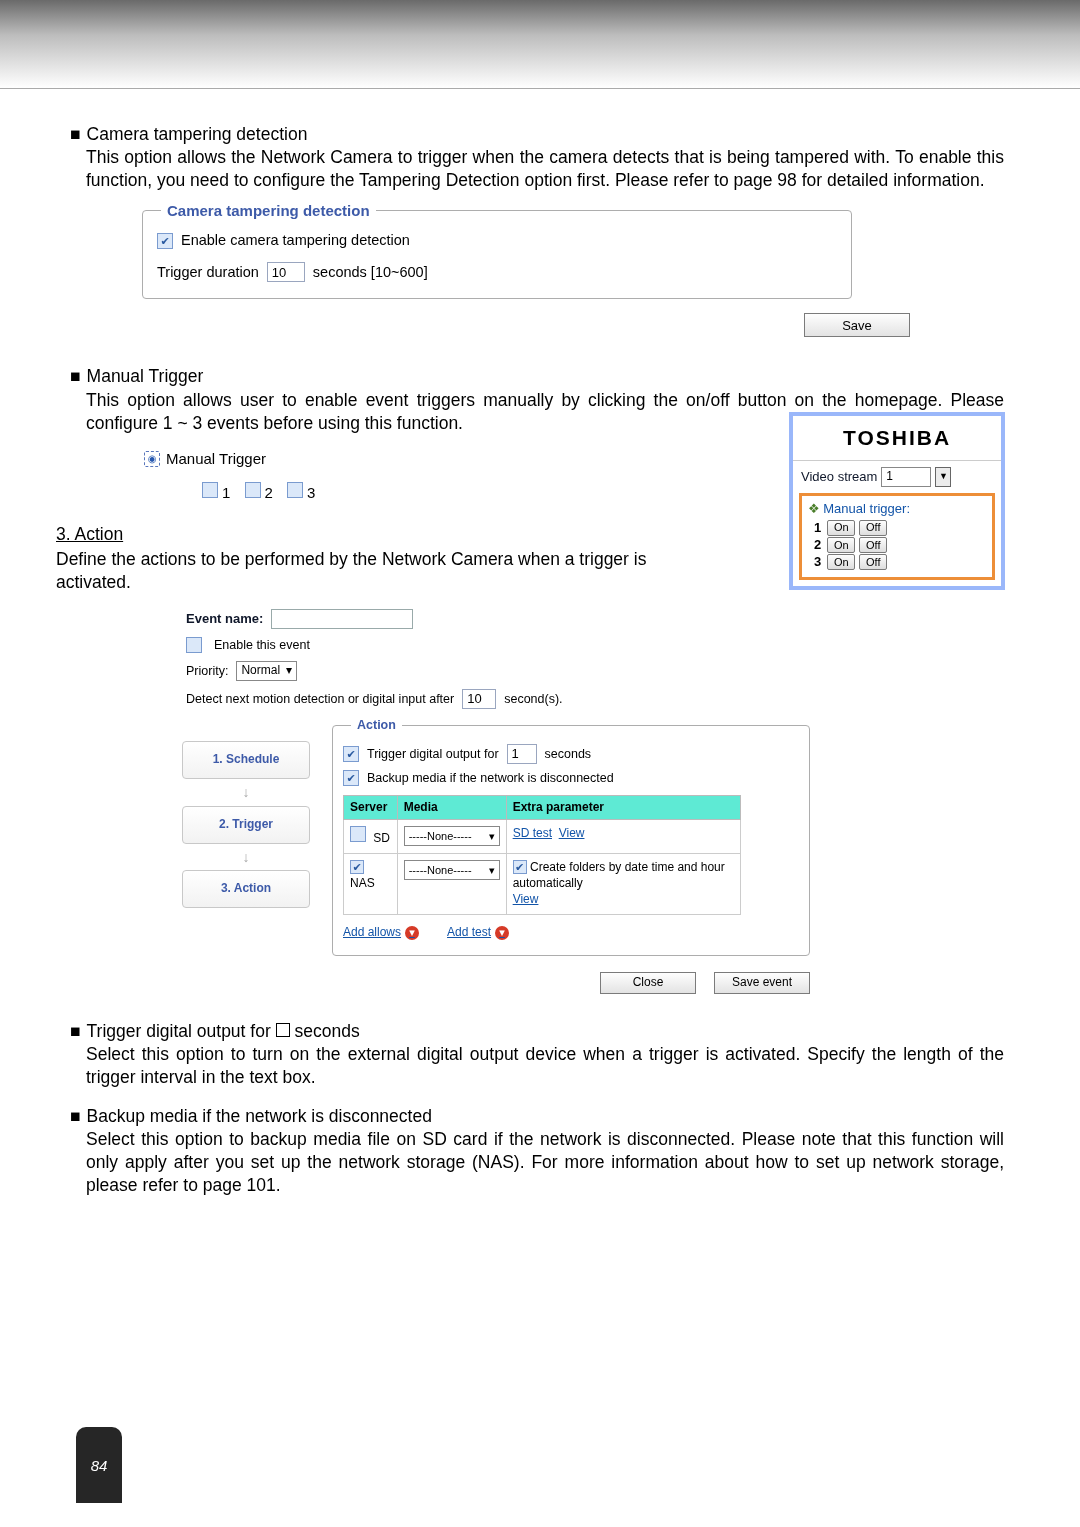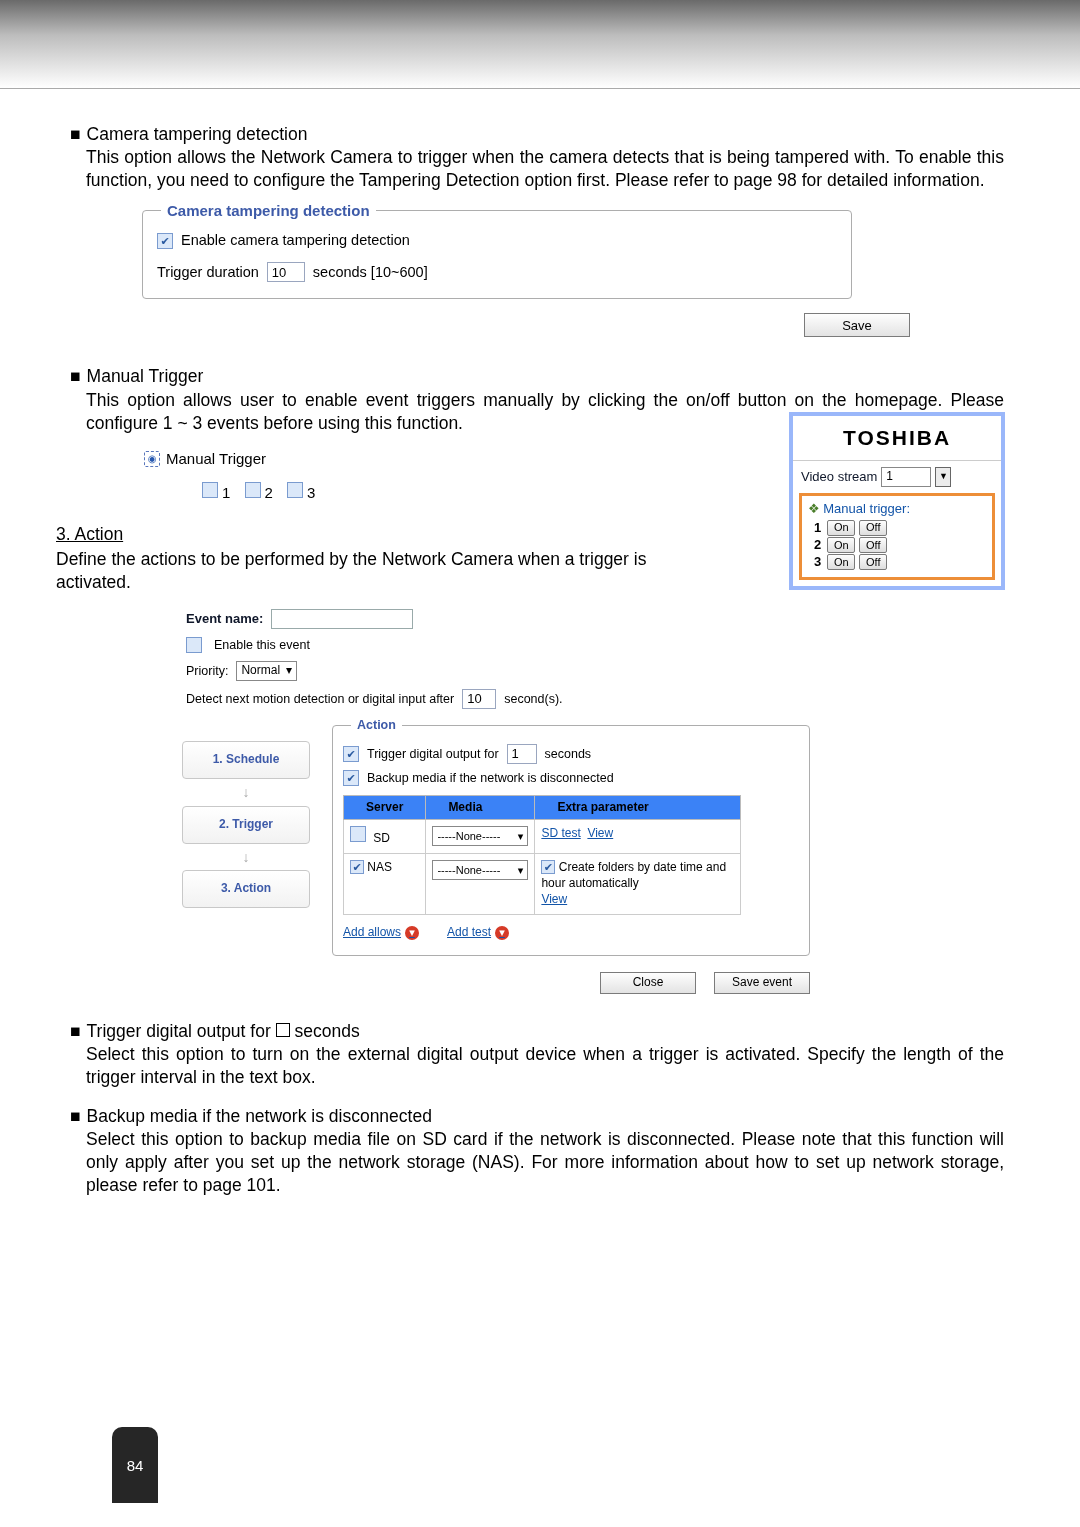--- a/index.html
+++ b/index.html
@@ -99,35 +99,35 @@
     position:absolute; top:-9px; left:18px; background:#fff; padding:0 6px;
     color:#3d5aa8; font-weight:bold; font-size:12.5px;
   }
   .cols { display:flex; gap:26px; }
   .steps { width:120px; display:flex; flex-direction:column; align-items:center;}
   .step { width:126px; height:36px; border:1px solid #c8c8c8; border-radius:4px;
     background:linear-gradient(#fff,#f2f2f2); color:#3d5aa8; font-size:12px; font-weight:bold;
     display:flex; align-items:center; justify-content:center; text-align:center;}
   .arr { font-size:14px; color:#aaa; margin:4px 0;}
   .tbl { width:398px; border:1px solid #bbb; border-collapse:collapse; font-size:12px; margin-top:8px;}
-  .tbl th { background:#3b82f6; border:1px solid #bbb; padding:4px 22px; text-align:left; font-weight:bold;}
+  .tbl th { background:#5eead4; border:1px solid #bbb; padding:4px 6px; text-align:left; font-weight:bold;}
   .tbl td { border:1px solid #ccc; padding:6px; vertical-align:top;}
   .dropdown { border:1px solid #888; height:18px; width:86px; padding:0 4px; display:inline-flex; align-items:center; justify-content:space-between; font-size:11px;}
   .link { color:#1254a8; text-decoration:underline; }
   .addrow { display:flex; gap:28px; margin-top:10px; }
   .addbtn { color:#1254a8; text-decoration:underline; font-size:12px; display:inline-flex; align-items:center; gap:4px;}
   .addicon { width:14px;height:14px;background:#d63a27;border-radius:50%;display:inline-flex;align-items:center;justify-content:center;color:#fff;font-size:11px;}
   .btn-row { display:flex; justify-content:flex-end; gap:18px; margin-top:16px;}
   .btn2 { border:1px solid #7b7b7b; background:linear-gradient(#fefefe,#e3e3e3); width:94px; height:20px; font-size:12px; display:inline-flex; align-items:center; justify-content:center;}
 
   .out-sq { display:inline-block; width:12px; height:12px; border:1.5px solid #000;}
   .pg-tab {
-    position:absolute; left:112px; bottom:24px; width:46px; height:76px;
+    position:absolute; left:76px; bottom:24px; width:46px; height:76px;
     background:#262626; border-top-left-radius:10px; border-top-right-radius:10px;
-    color:#fff; font-size:15px; display:flex; align-items:center; justify-content:center;
+    color:#fff; font-size:15px; display:flex; align-items:center; justify-content:center;font-style:italic;
   }
 </style>
 </head>
 <body>
 
 <div class="top-gradient"></div>
 
 <div class="page-body">
 
   <div class="bullet">

